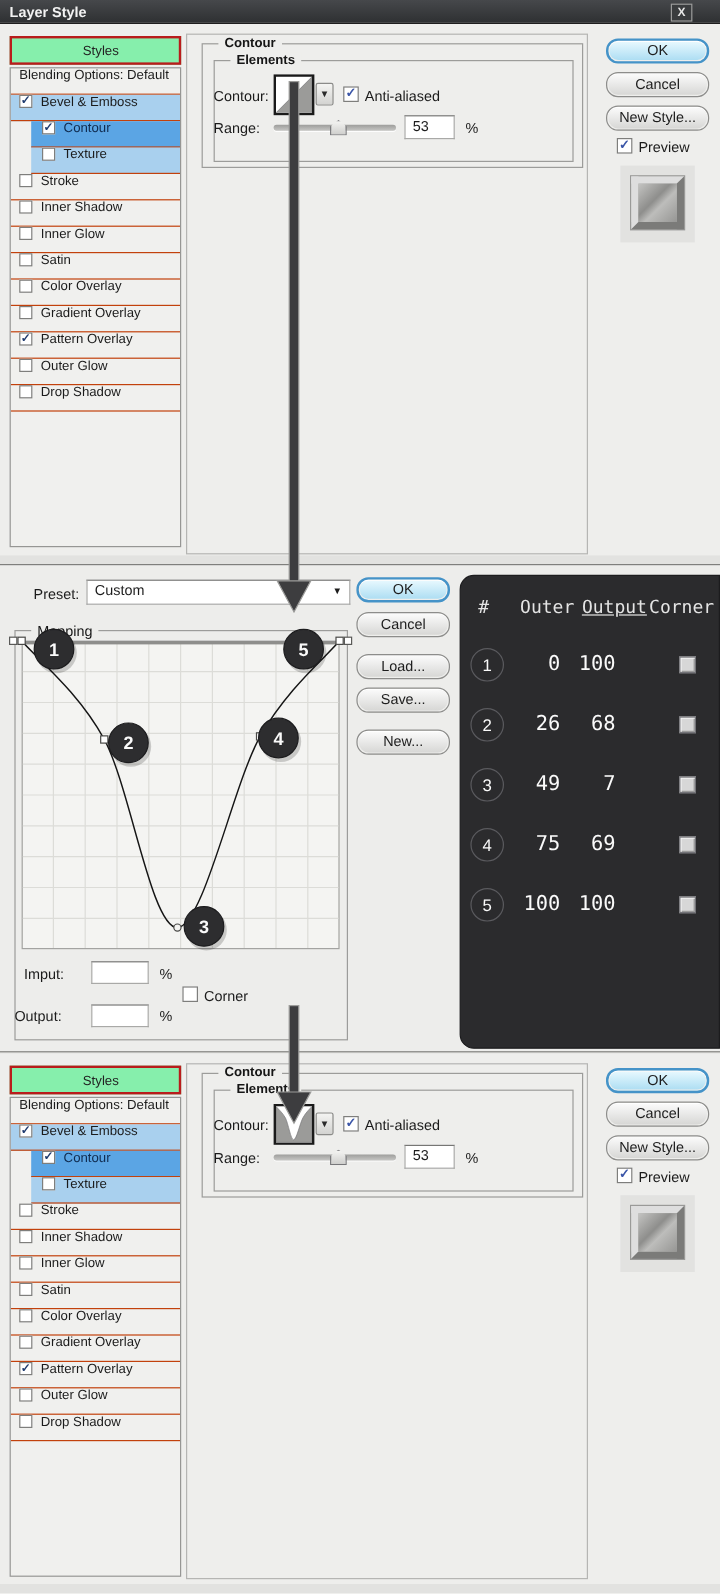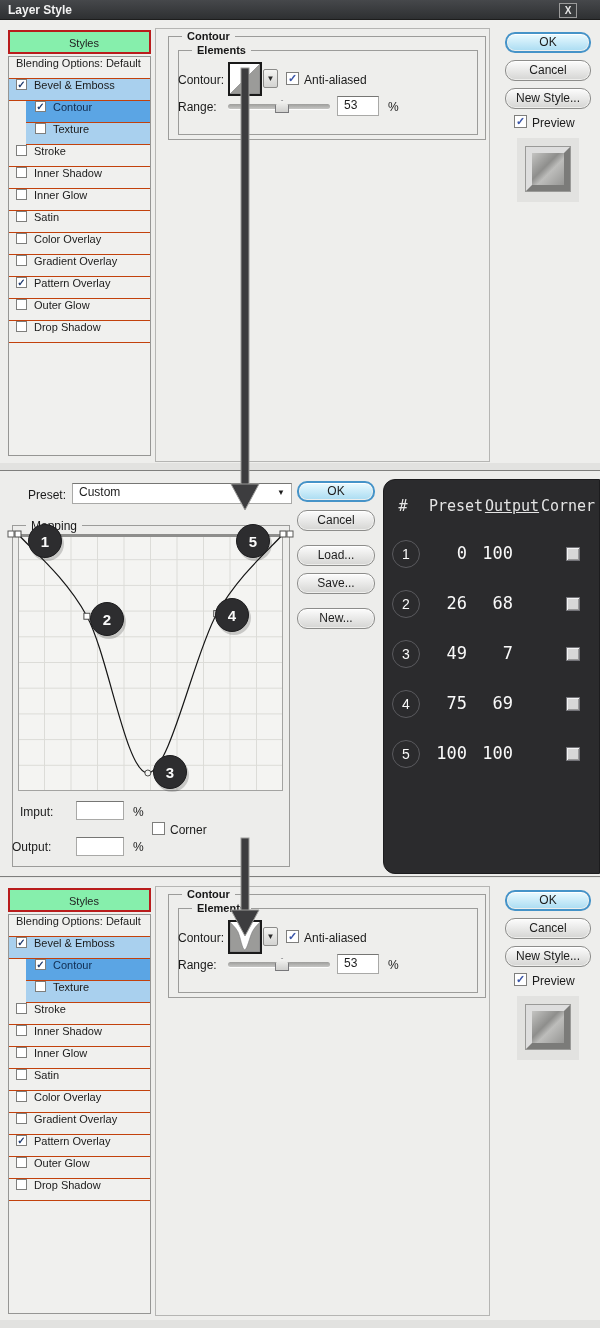--- a/index.html
+++ b/index.html
@@ -219,21 +219,21 @@
     <input class="abs field" style="left: 76px; top: 330px; width: 48px; height: 19px;" value="">
     <div class="abs lbl" style="left:133px;top:334px;">%</div>
     <span class="abs cb" style="left:152px;top:351px;"></span>
     <div class="abs lbl" style="left:170px;top:352px;">Corner</div>
     <div class="abs lbl lbl-r" style="left:12px;top:369px;width:56px;">Output:</div>
     <input class="abs field" style="left: 76px; top: 366px; width: 48px; height: 19px;" value="">
     <div class="abs lbl" style="left:133px;top:369px;">%</div>
 
     <div class="abs dark-panel" style="left:383px;top:8px;width:217px;height:395px;">
       <div class="th" style="left:8px;width:22px;">#</div>
-      <div class="th" style="left:44px;width:56px;">Preset</div>
+      <div class="th" style="left:44px;width:56px;">Outer</div>
       <div class="th" style="left:100px;width:56px;text-decoration:underline;">Output</div>
       <div class="th" style="left:156px;width:56px;">Corner</div>
       <div id="points-table-body">
           <div class="trow" style="top: 49px;">
             <span class="circ">1</span>
             <div class="tnum" style="left: 38px; width: 45px;">0</div>
             <div class="tnum" style="left: 90px; width: 39px;">100</div>
             <span class="dark-cb"></span>
           </div>
           <div class="trow" style="top: 99px;">

